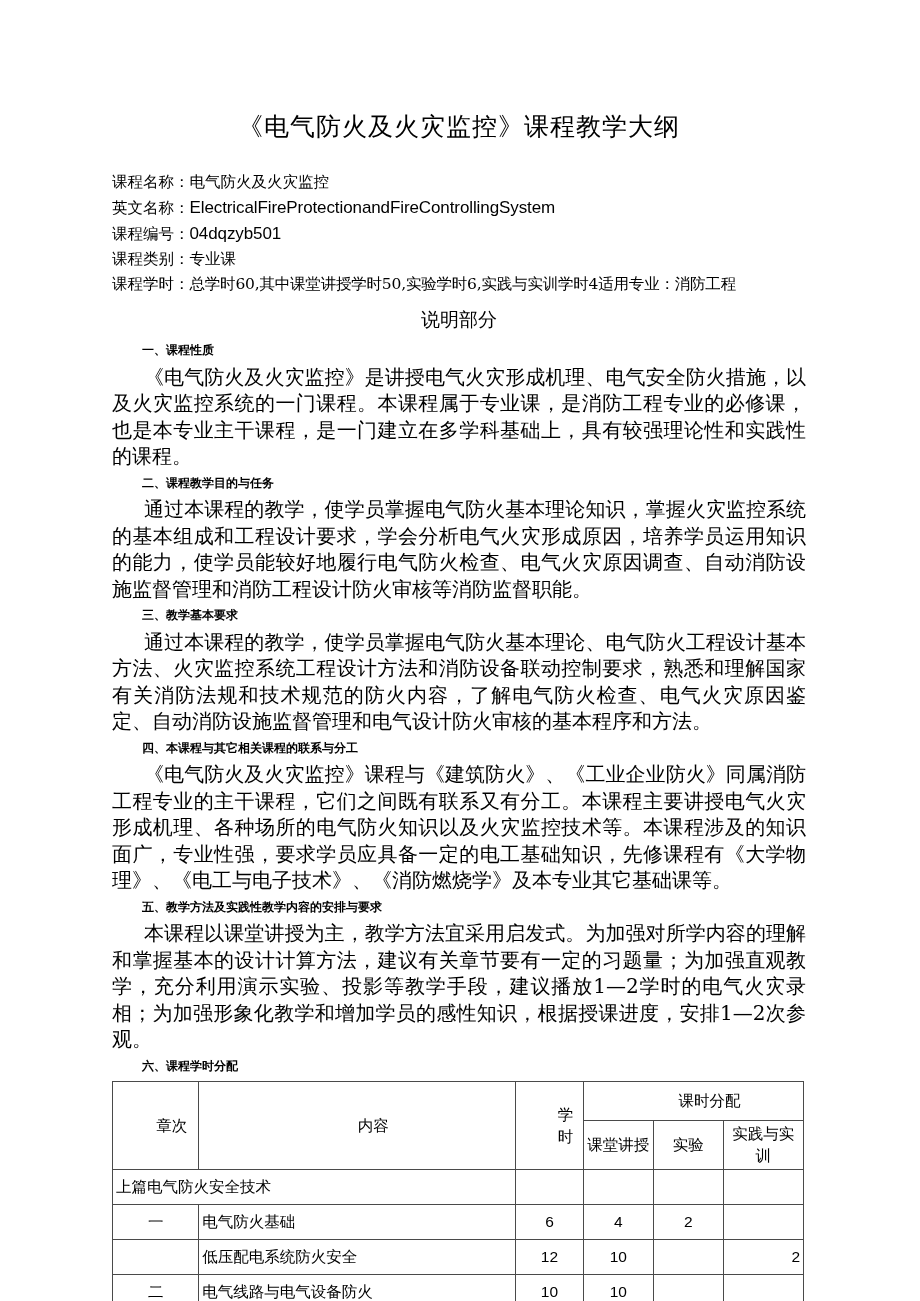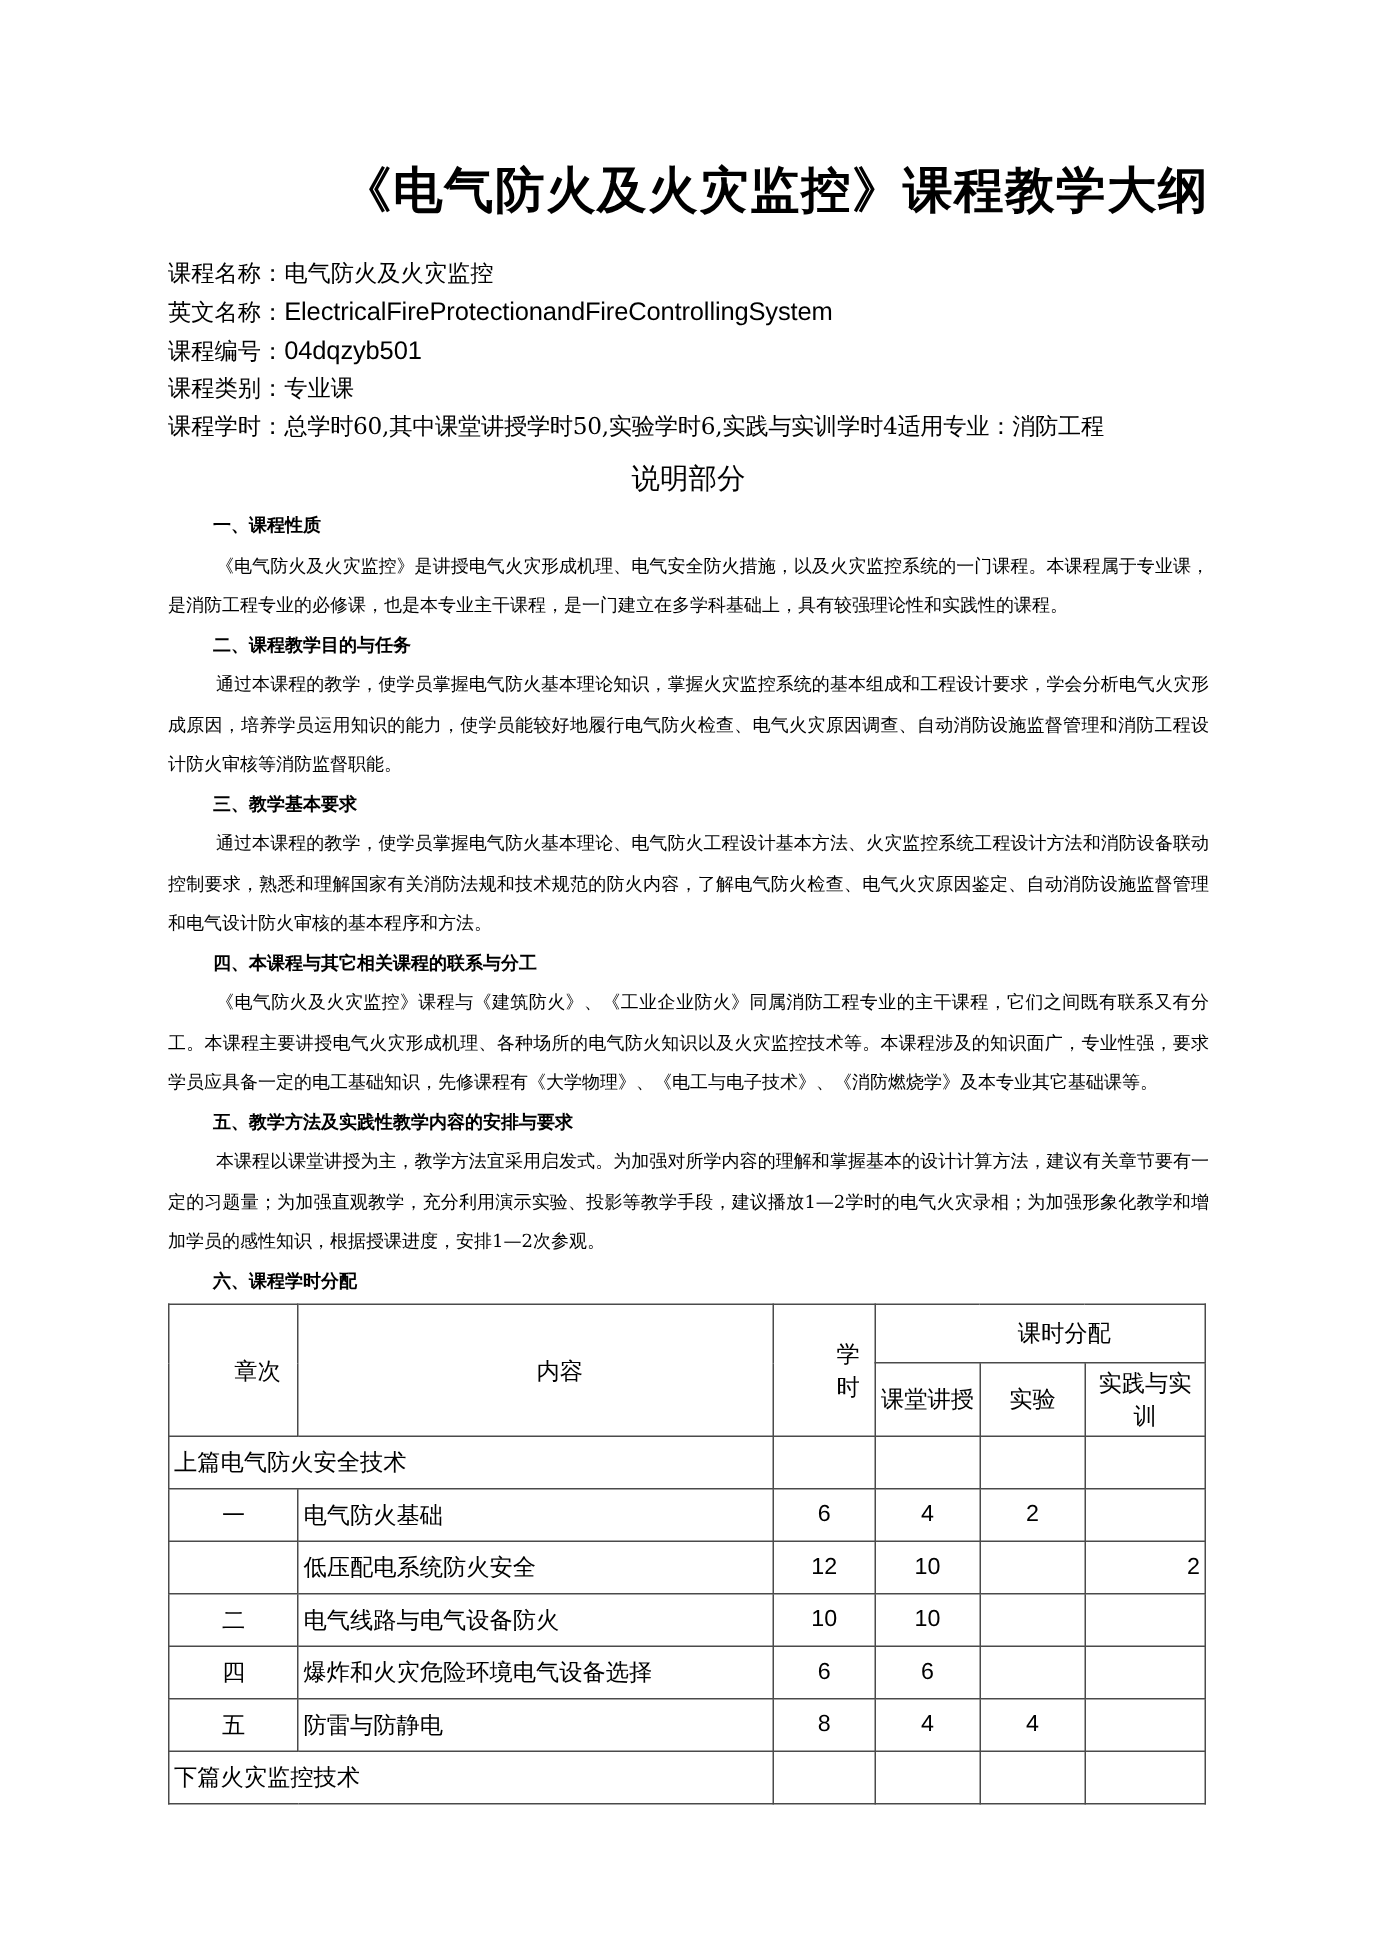--- a/index.html
+++ b/index.html
@@ -27,25 +27,25 @@
   }
   .content {
     position: absolute;
     left: 112px;
     top: 108px;
     width: 694px;
   }
 
   
   .doc-title {
-    font-size: 33px;
+    font-size: 25px;
     line-height: 38px;
-    text-align: right;
+    text-align: center;
     letter-spacing: 1px;
-    font-weight: bold;
+    font-weight: normal;
     margin: 0 0 24px 0;
     white-space: nowrap;
   }
 
   
   .meta-block {
     margin: 0 0 6px 0;
   }
   .meta-line {
     font-size: 15.5px;
@@ -81,21 +81,21 @@
   .sec-head {
     font-size: 12px;
     line-height: 26.5px;
     text-indent: 30px;
     margin: 0;
     white-space: nowrap;
   }
 
   
   .para {
-    font-size: 12px;
+    font-size: 20px;
     line-height: 26.5px;
     text-indent: 32px;
     margin: 0;
     text-align: justify;
     text-justify: inter-ideograph;
     word-break: break-all;
   }
 
   
   .hours-table {

